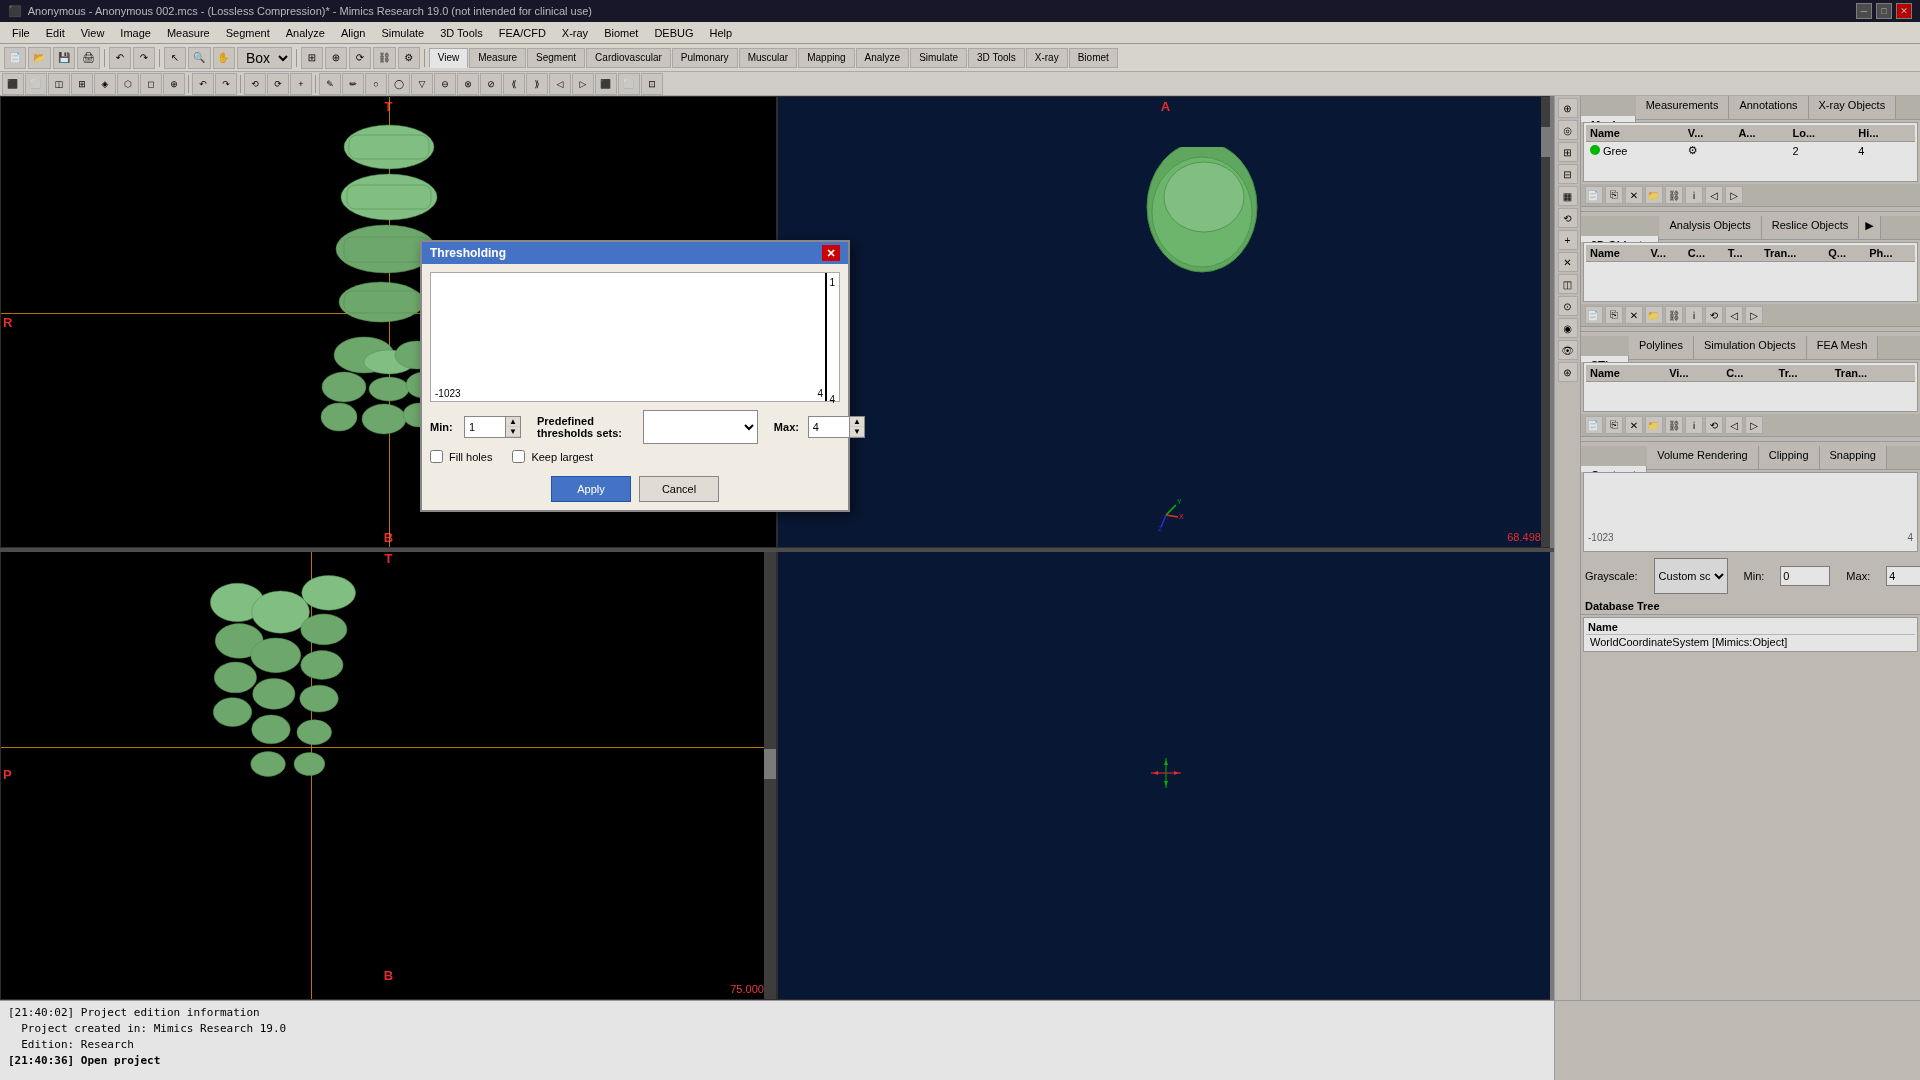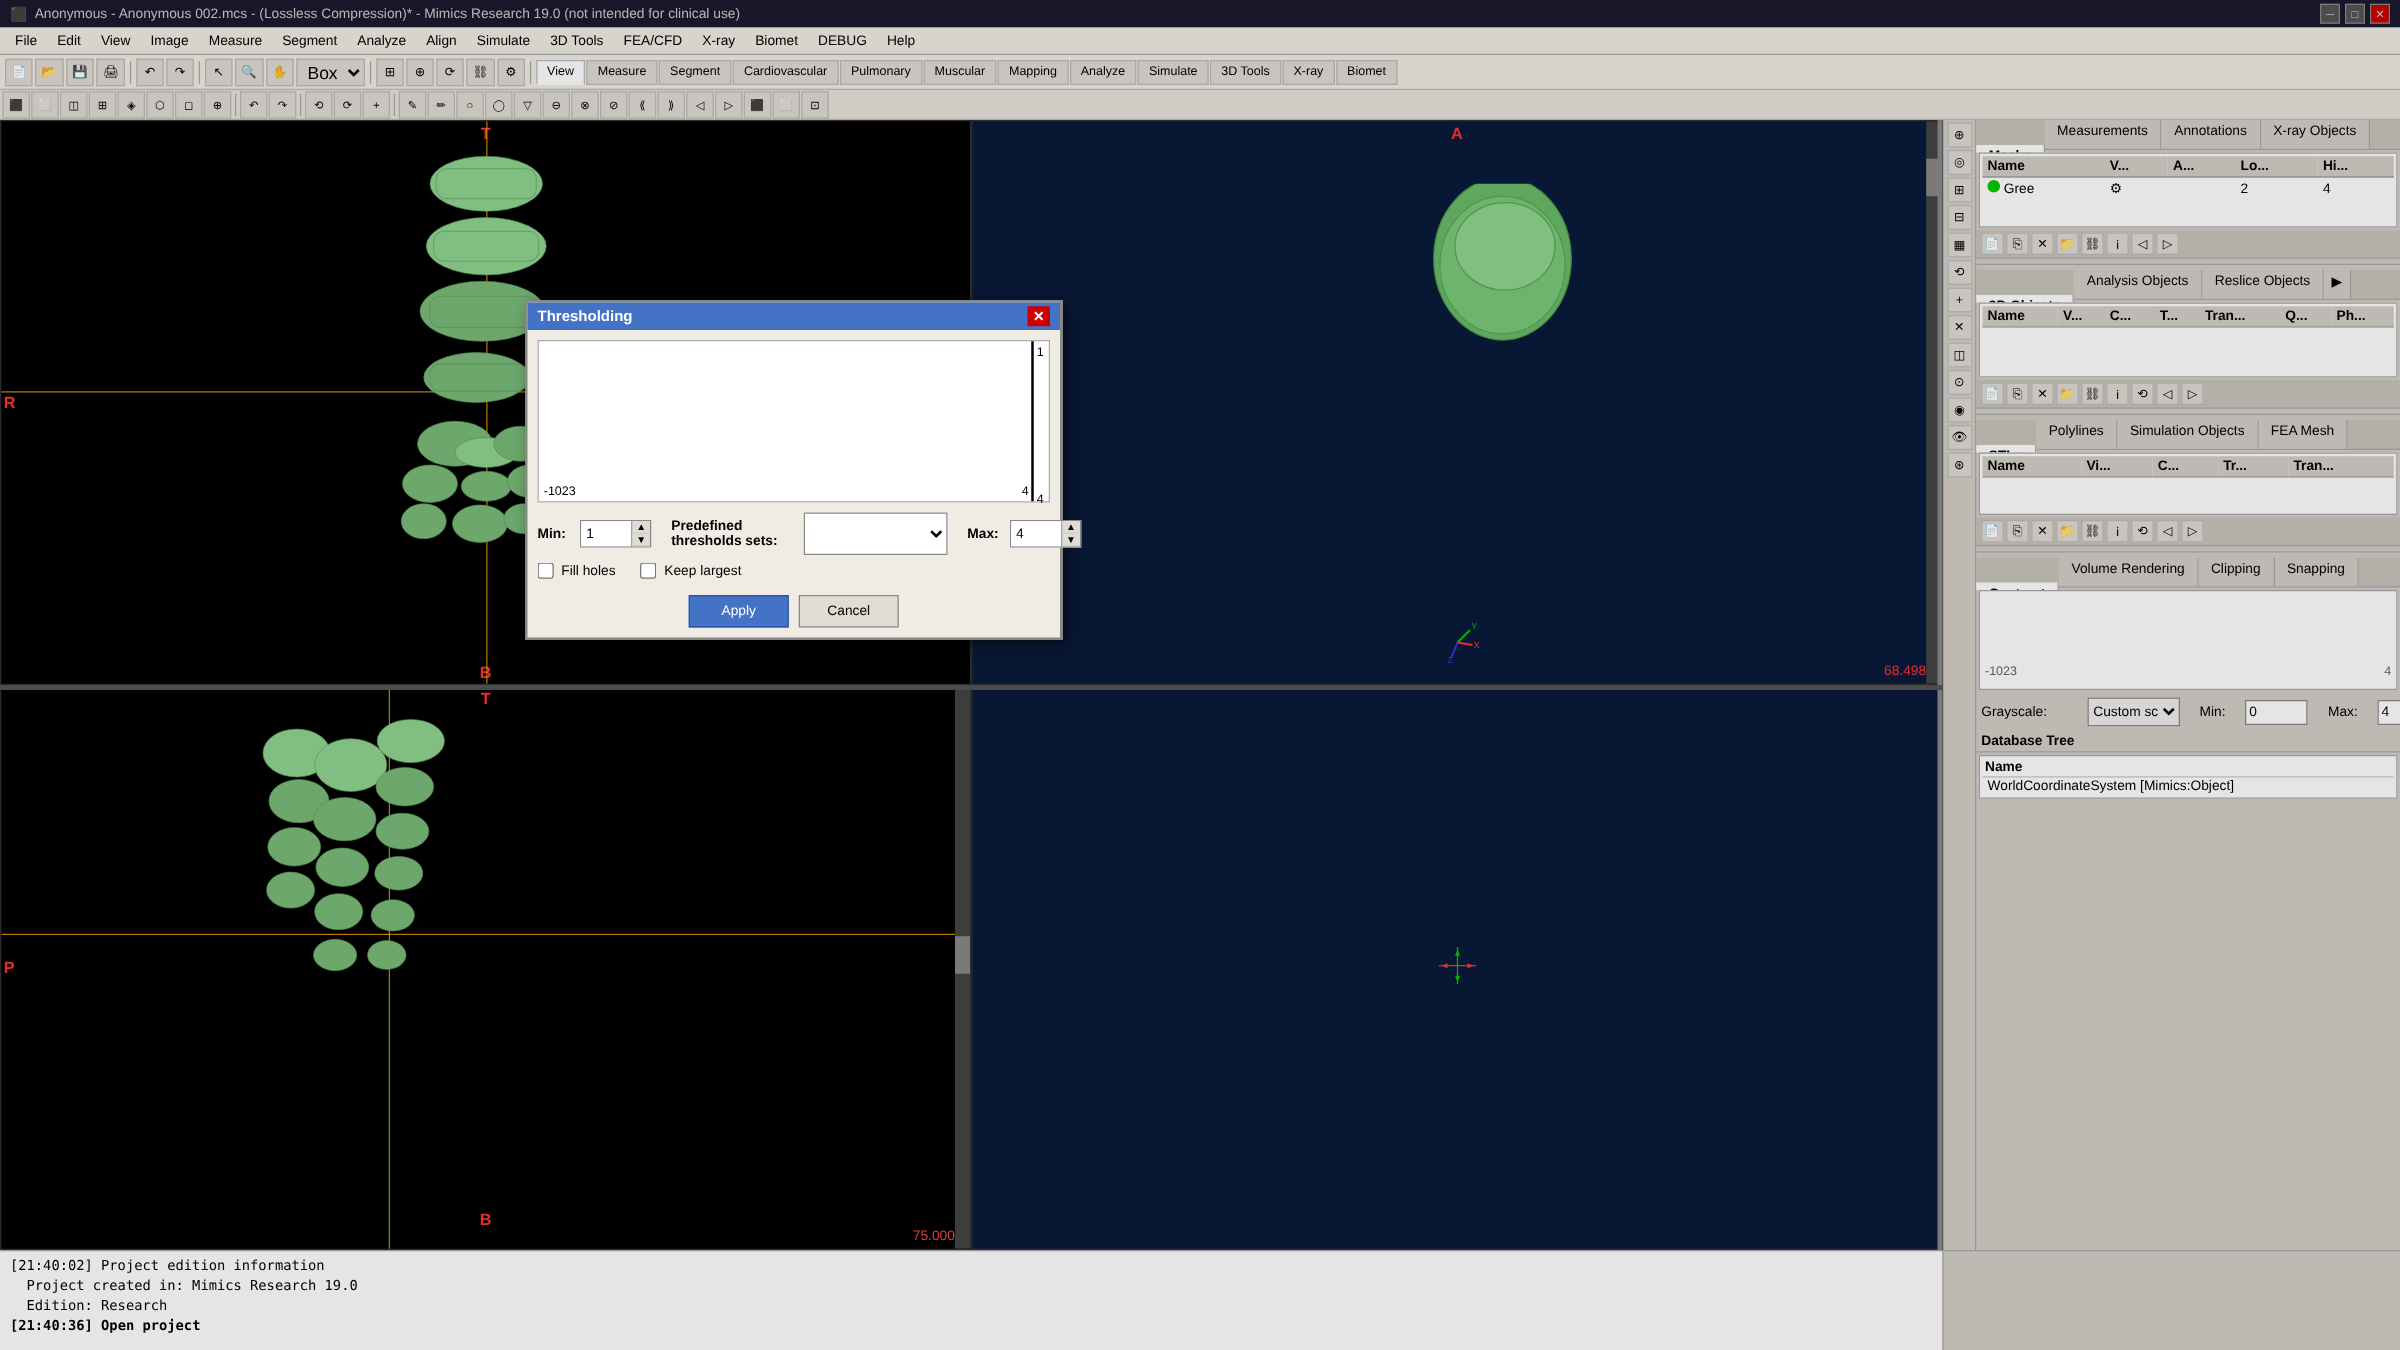--- a/index.html
+++ b/index.html
@@ -451,24 +451,23 @@
     .axis-red { color: #ff3333; }
 
     
     .bottom-panel-row {
       display: flex;
       align-items: center;
       gap: 16px;
       font-size: 11px;
     }
     .bottom-panel-select {
-      height: 23px;
+      height: 36px;
       font-size: 11px;
       border: 1px solid #888;
-      margin-left: 16px;
     }
     .bottom-panel-input {
       width: 50px;
       height: 20px;
       border: 1px solid #888;
       font-size: 11px;
       padding: 0 2px;
     }
 
     .db-tree-label {

